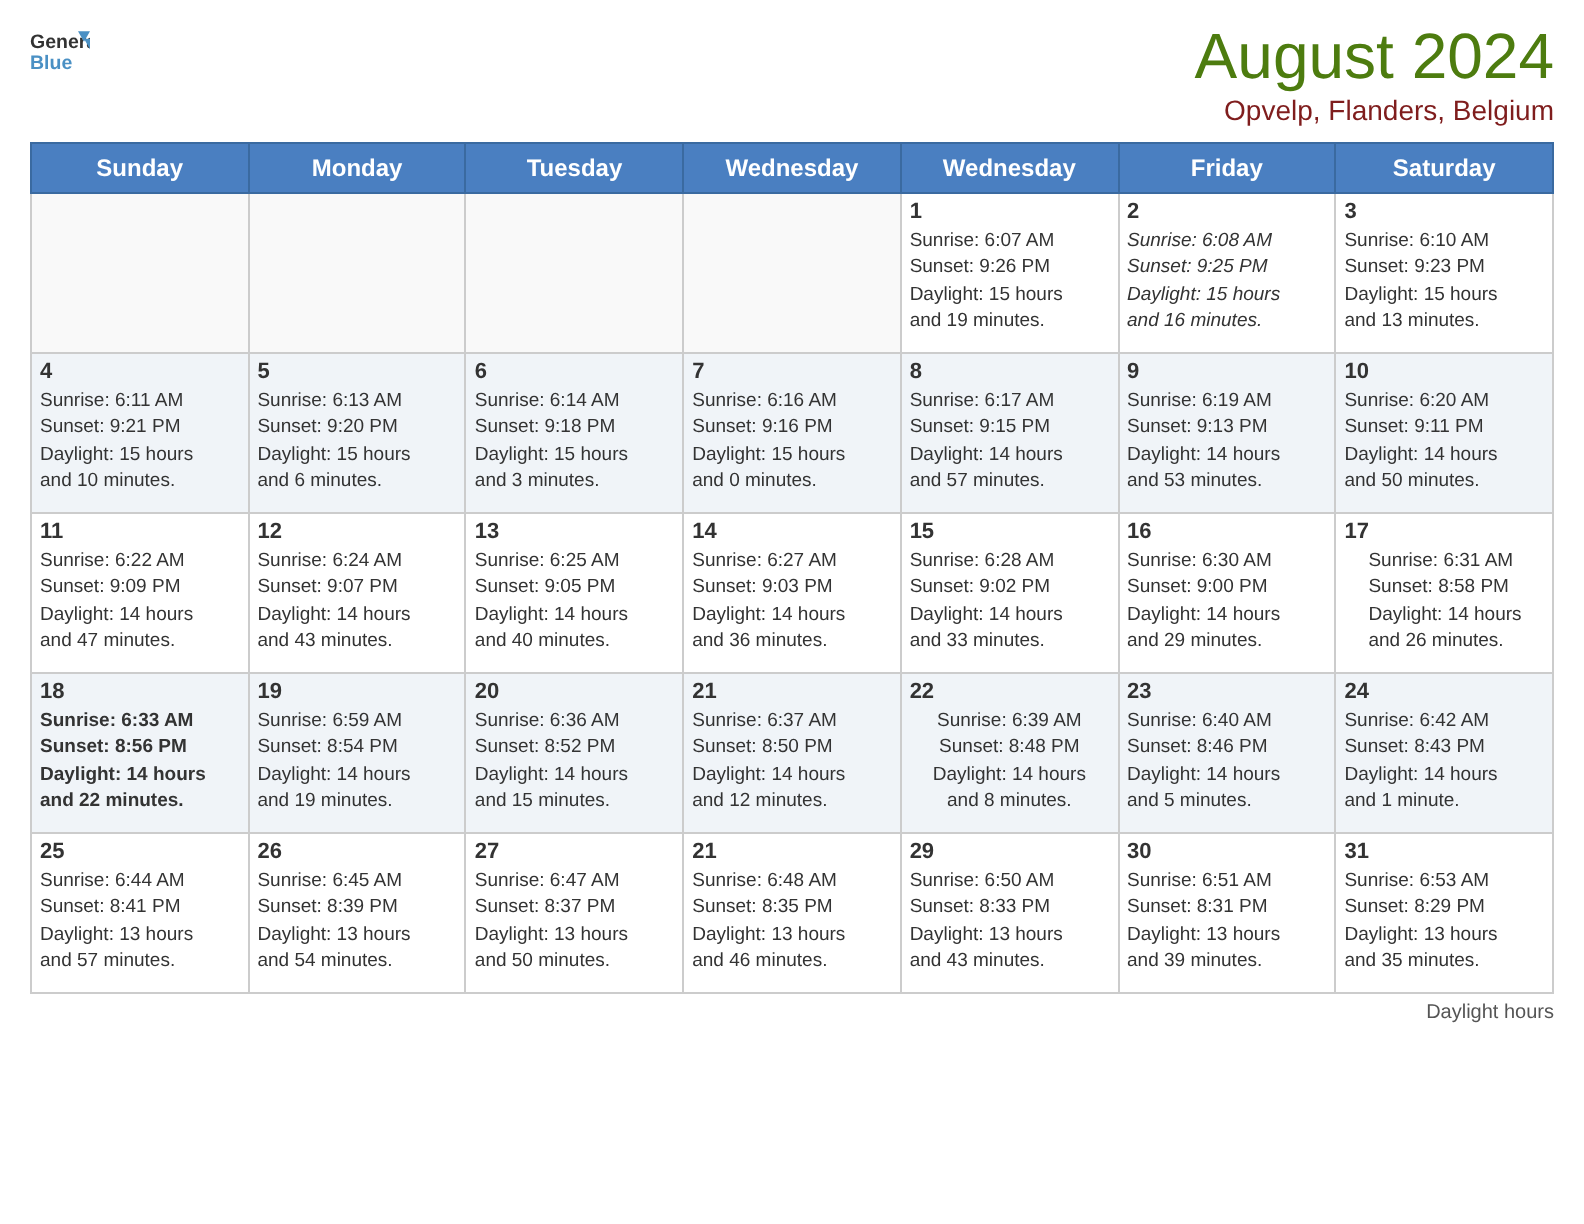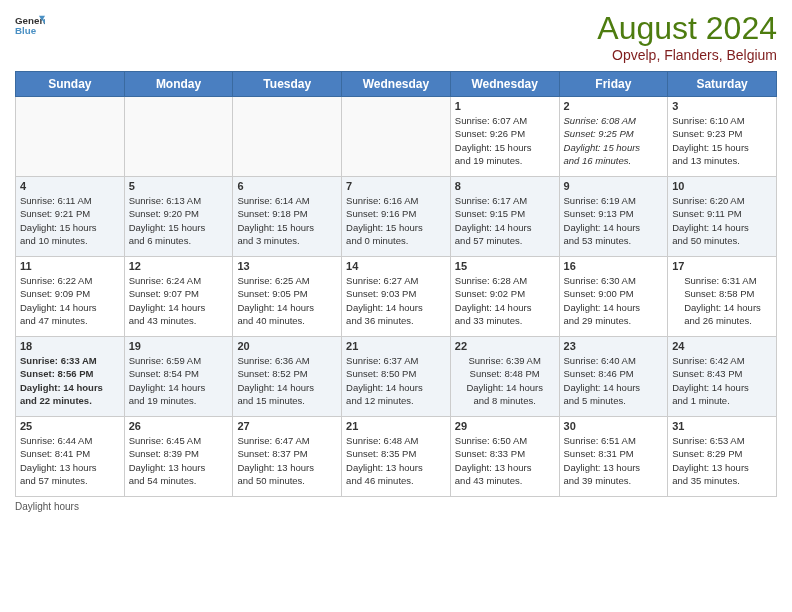--- a/index.html
+++ b/index.html
@@ -78,21 +78,21 @@
       margin-bottom: 2px;
     }
     .day-info {
       line-height: 1.4;
       font-size: 9.5px;
     }
     .footer-note {
       font-size: 10px;
       color: #555;
       margin-top: 4px;
-      text-align: left;
+      text-align: right;
     }
   </style>
 </head>
 <body>
 
 <div class="container">
   <div class="header">
     <div class="logo">
       <svg class="logo-icon" viewBox="0 0 40 35" xmlns="http://www.w3.org/2000/svg">
         <text x="0" y="16" font-size="13" font-weight="bold" fill="#333">General</text>

